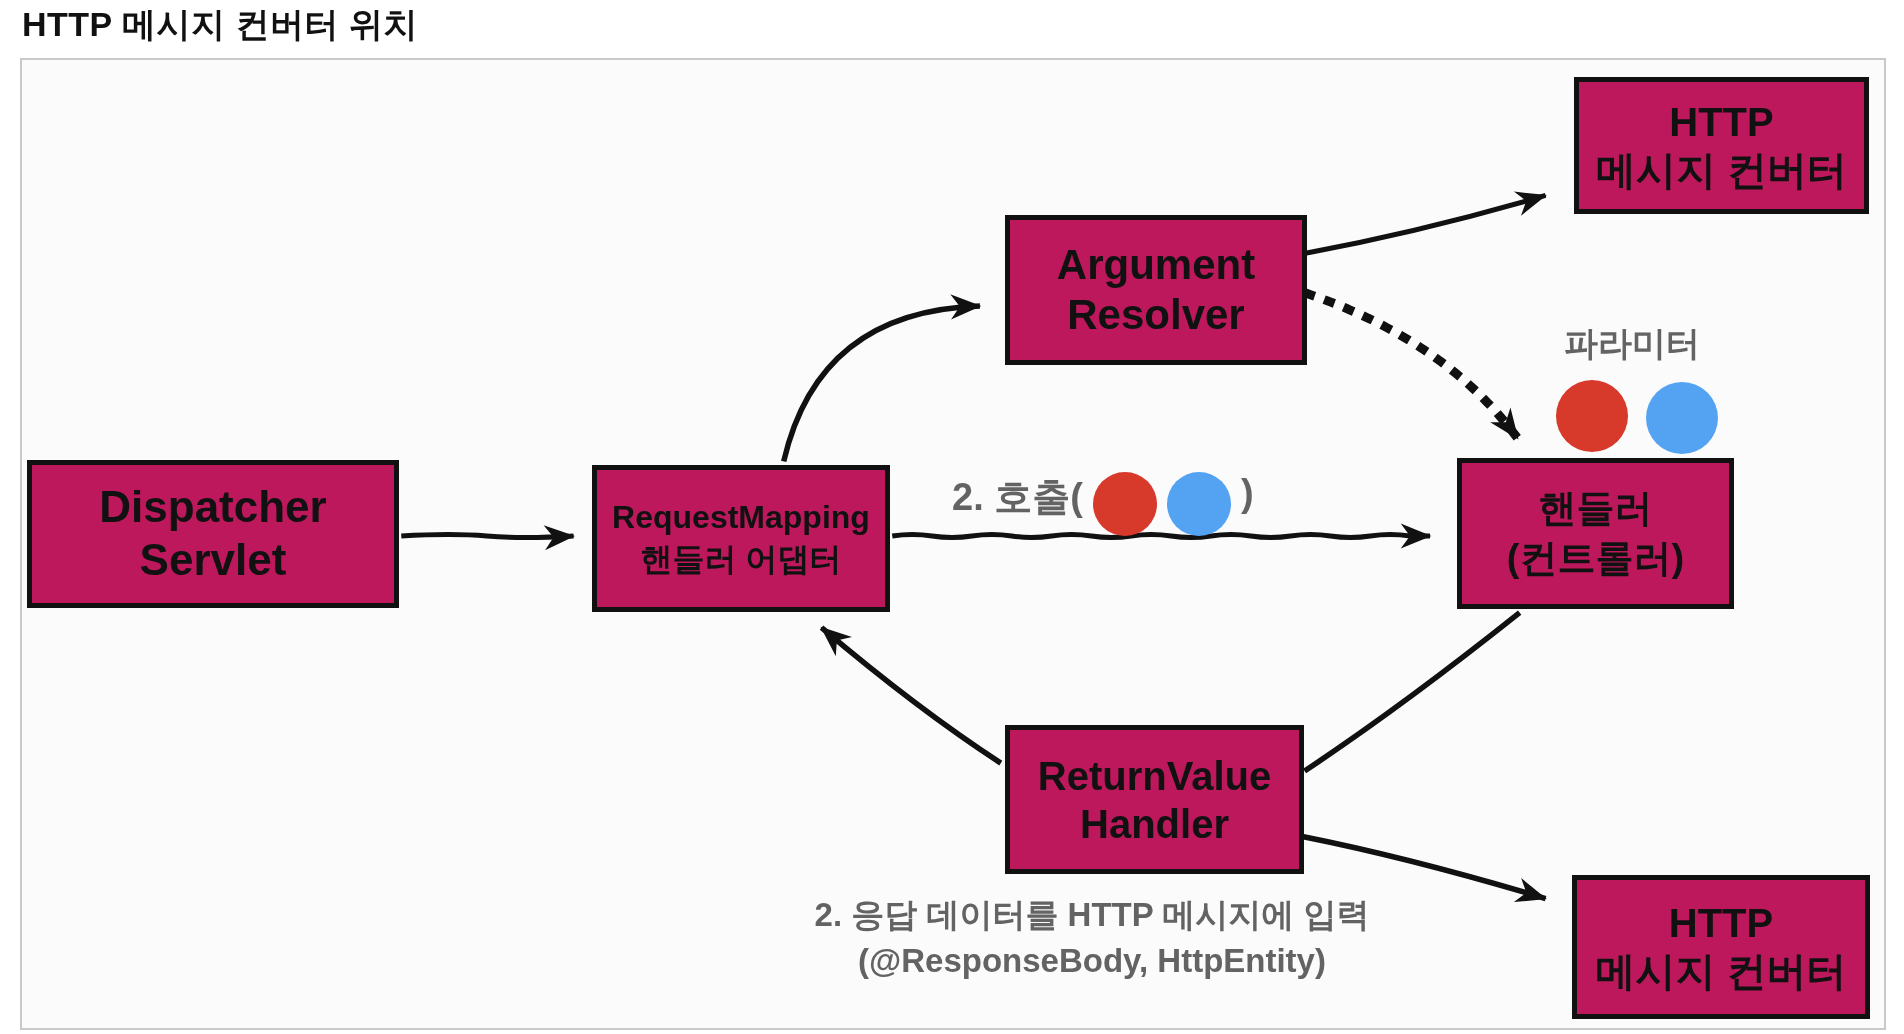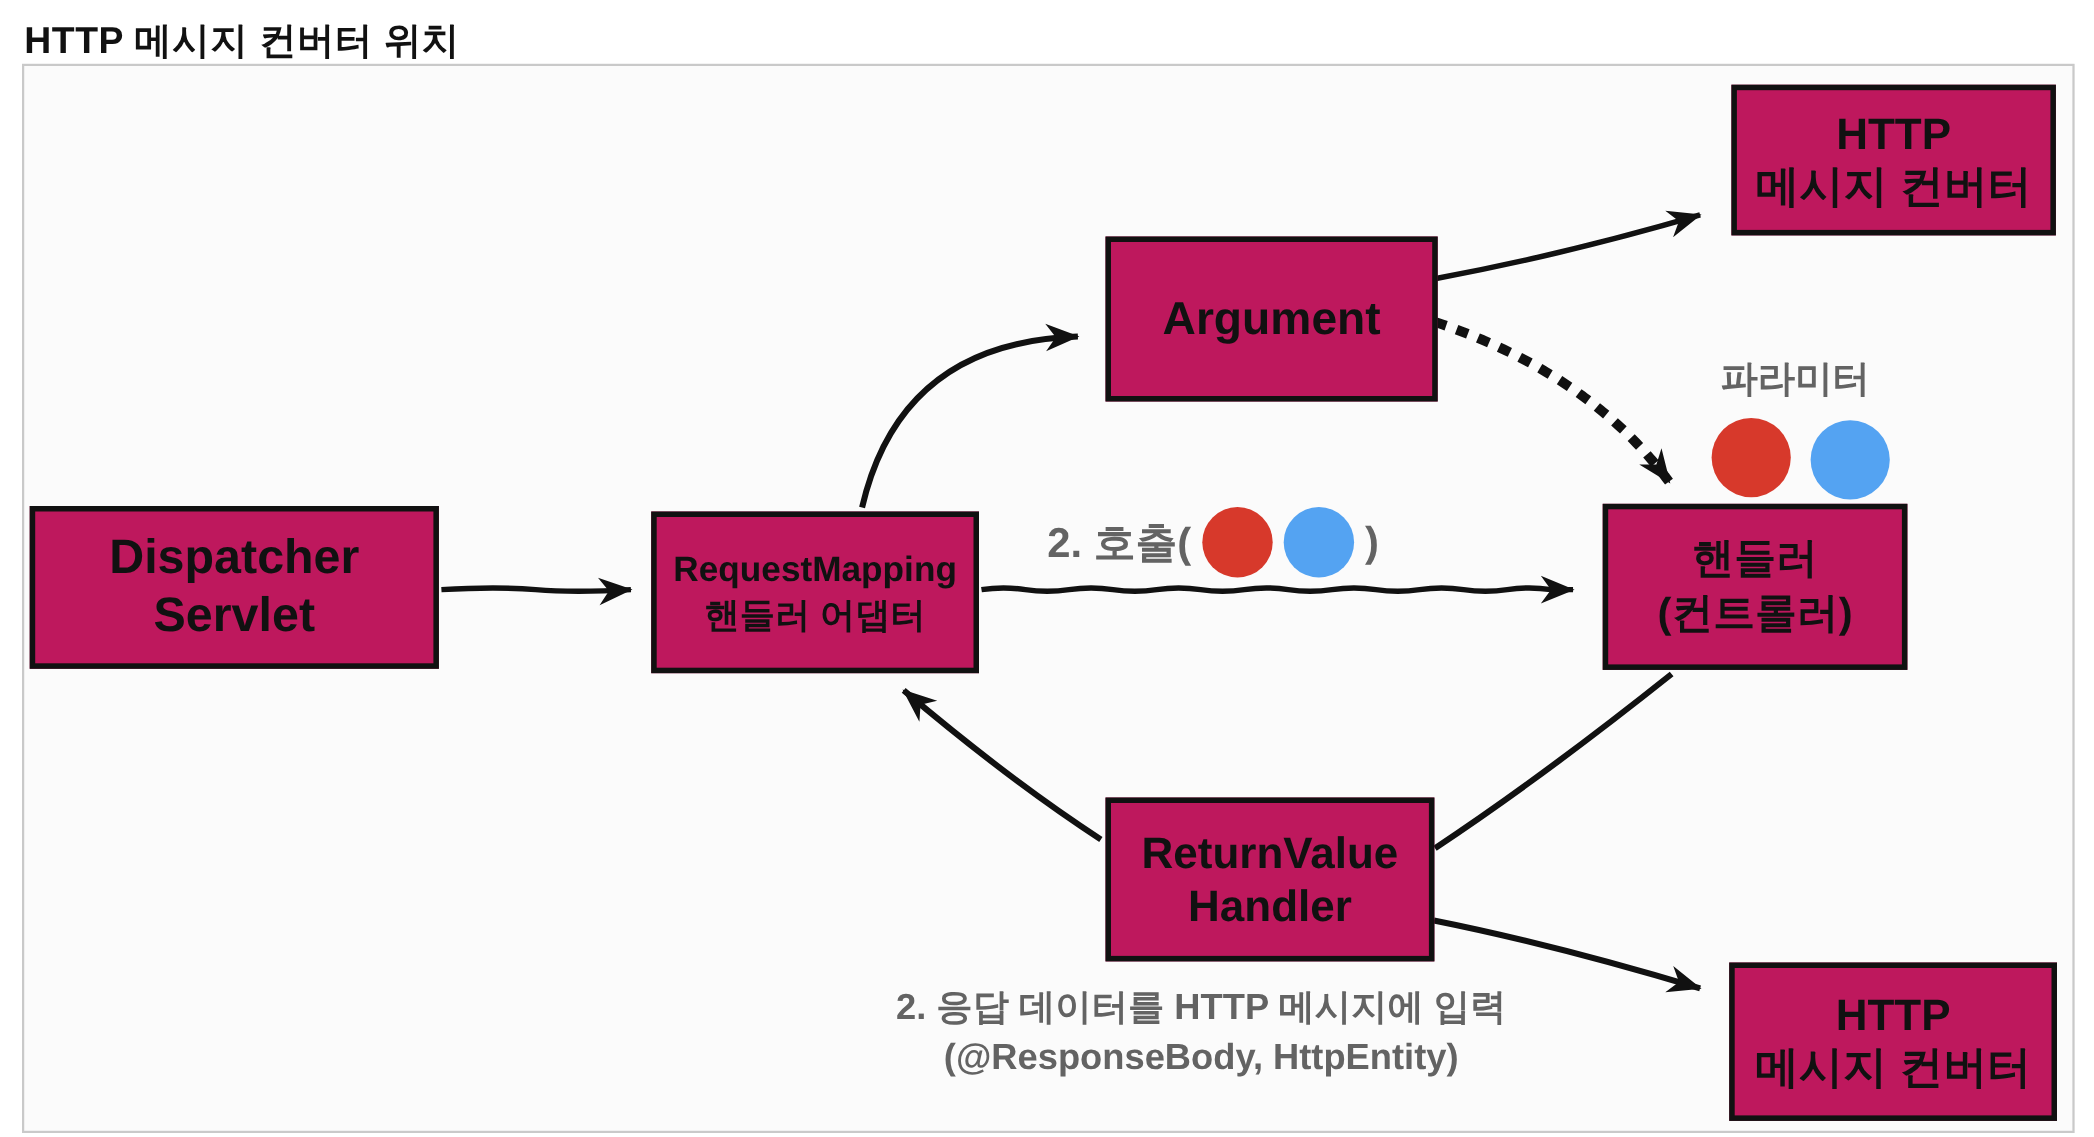--- a/index.html
+++ b/index.html
@@ -9,21 +9,21 @@
     height: 1034px;
     background: #ffffff;
     font-family: "Liberation Sans", sans-serif;
     overflow: hidden;
   }
   .page { position: relative; width: 1904px; height: 1034px; }
 
   .title {
     position: absolute;
     left: 22px;
-    top: 14px;
+    top: 2px;
     font-size: 34px;
     font-weight: bold;
     color: #111111;
     letter-spacing: 0.5px;
   }
 
   .canvas {
     position: absolute;
     left: 20px;
     top: 58px;
@@ -71,23 +71,23 @@
     font-weight: bold;
     text-align: center;
     z-index: 3;
     line-height: 1.4;
   }
   .step1 { left: 540px; top: 22px;  width: 760px; font-size: 33px; }
   .step3 { left: 680px; top: 832px; width: 780px; font-size: 33px; }
 
   .step2 {
     position: absolute;
-    left: 930px; top: 399px; height: 68px;
+    left: 930px; top: 412px; height: 68px;
     display: flex;
-    align-items: center;
+    align-items: flex-start;
     gap: 10px;
     color: var(--annotation, #636363);
     font-weight: bold;
     font-size: 38px;
     z-index: 3;
   }
 
   .param-label {
     position: absolute;
     left: 1480px; top: 261px; width: 260px;
@@ -148,20 +148,21 @@
       <div>핸들러 어댑터</div>
     </div>
 
     <div class="box box-dispatcher">
       <div>Dispatcher</div>
       <div>Servlet</div>
     </div>
 
     <div class="box box-argresolver">
       <div>Argument</div>
+      <div>Resolver</div>
     </div>
 
     <div class="box box-http-top">
       <div>HTTP</div>
       <div>메시지 컨버터</div>
     </div>
 
     <div class="box box-handler">
       <div>핸들러</div>
       <div>(컨트롤러)</div>

